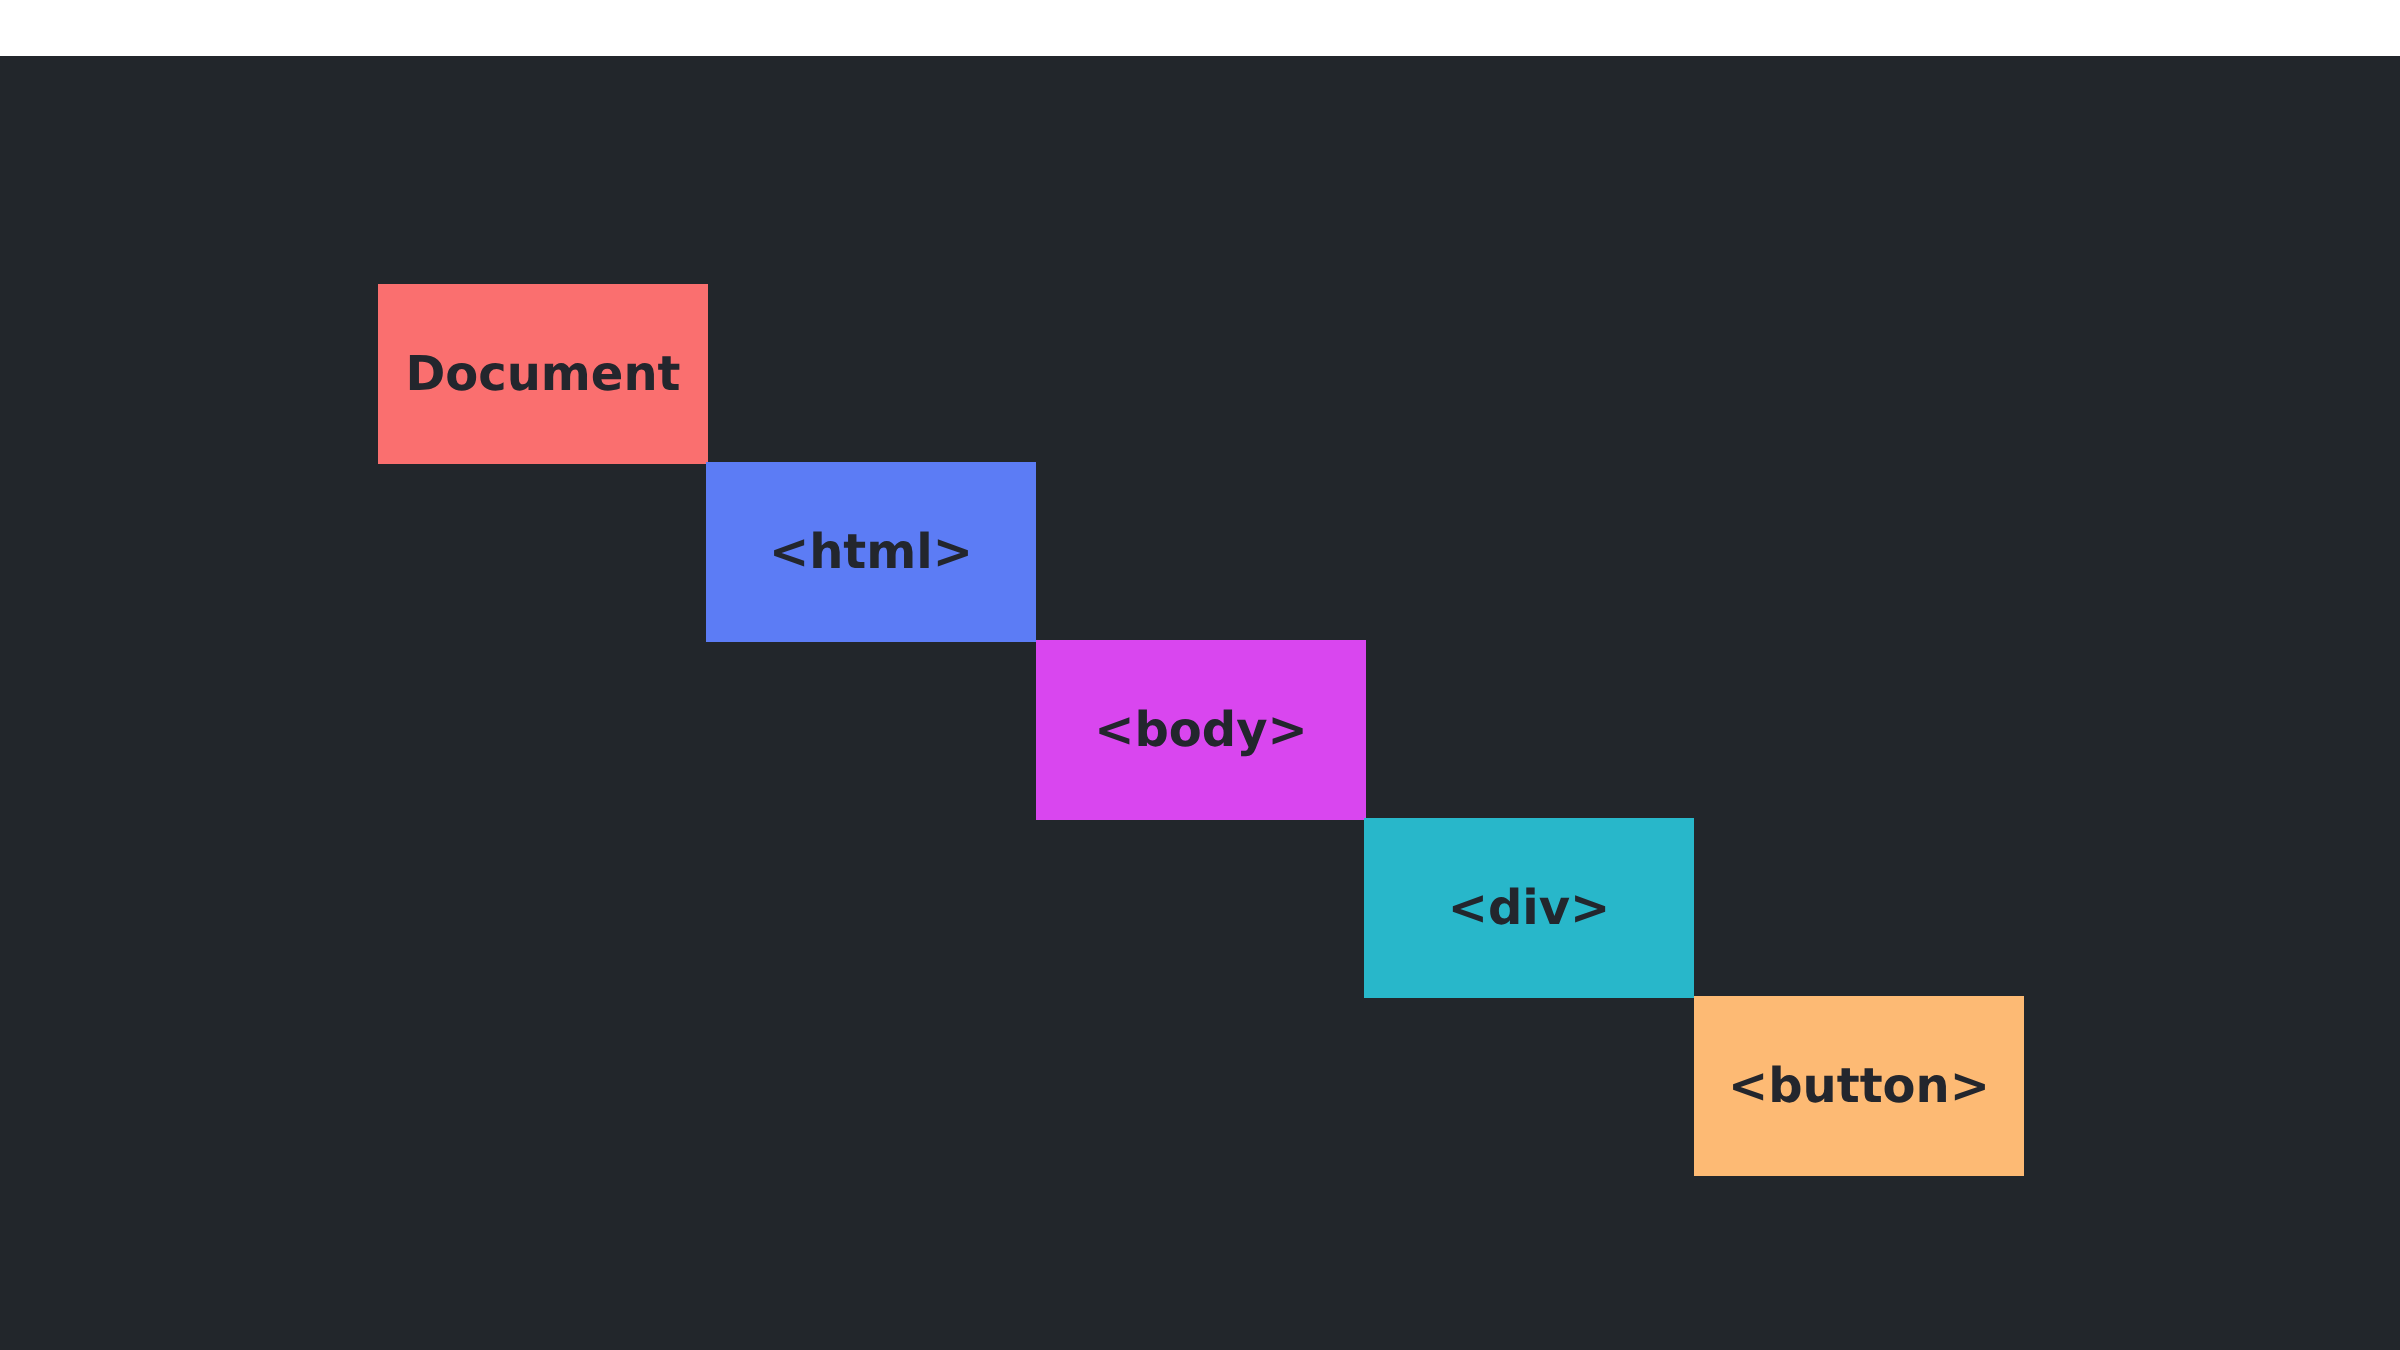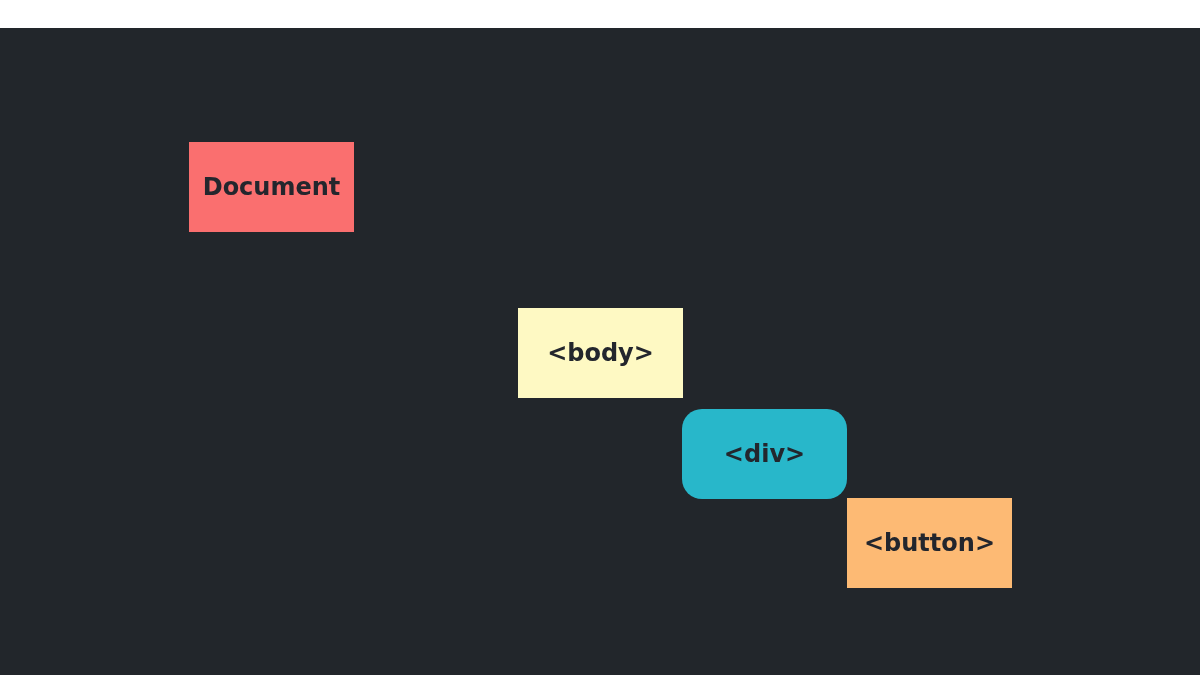--- a/index.html
+++ b/index.html
@@ -30,26 +30,29 @@
 </style>
 </head>
 <body>
 
 <div class="canvas" style="background-color: rgb(34, 38, 43); color: rgb(35, 38, 45); margin-top: 28px;">
 
   <div class="node" style="left: 189px; top: 114px; background-color: rgb(250, 111, 111);">
     <span class="node-label">Document</span>
   </div>
 
+  <div class="node" style="left: 353px; top: 203px; background-color: rgb(92, 124, 245);">
+    <span class="node-label">&lt;html&gt;</span>
+  </div>
 
-  <div class="node" style="left: 518px; top: 280px; background-color: #fef9c3;">
+  <div class="node" style="left: 518px; top: 292px; background-color: #d946ef;">
     <span class="node-label">&lt;body&gt;</span>
   </div>
 
-  <div class="node" style="left: 682px; top: 381px; background-color: rgb(40, 183, 202); border-radius: 20px;">
+  <div class="node" style="left: 682px; top: 381px; background-color: rgb(40, 183, 202);">
     <span class="node-label">&lt;div&gt;</span>
   </div>
 
   <div class="node" style="left: 847px; top: 470px; background-color: #fdba74;">
     <span class="node-label">&lt;button&gt;</span>
   </div>
 
 </div>
 
 </body></html>

